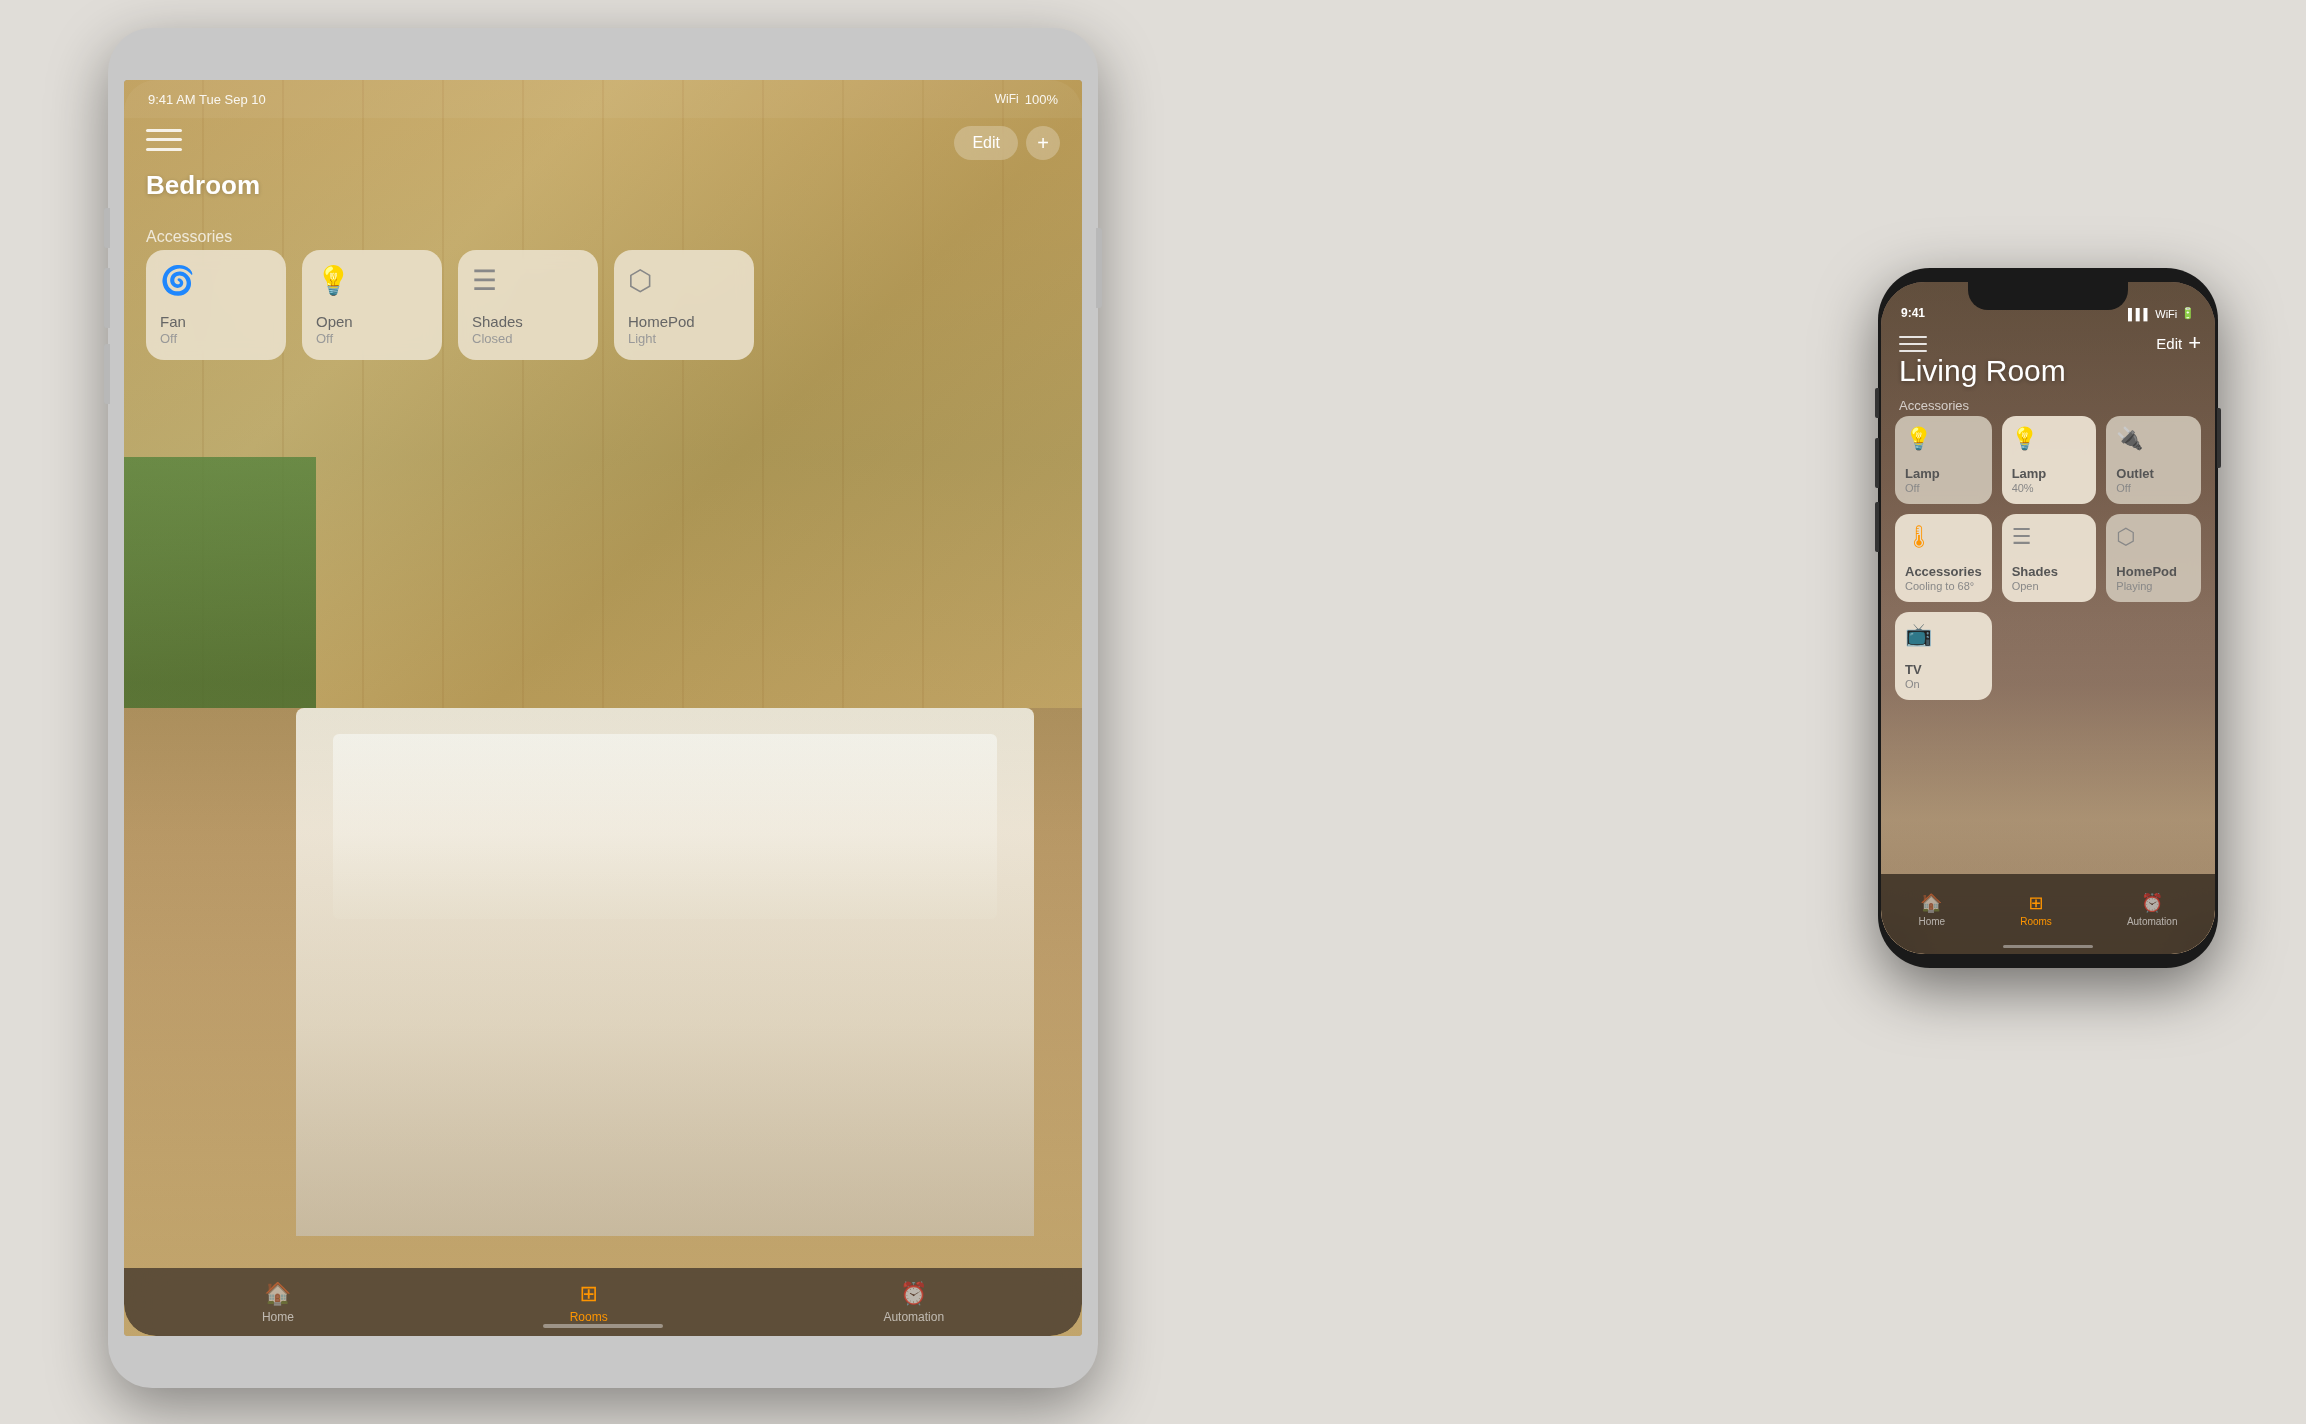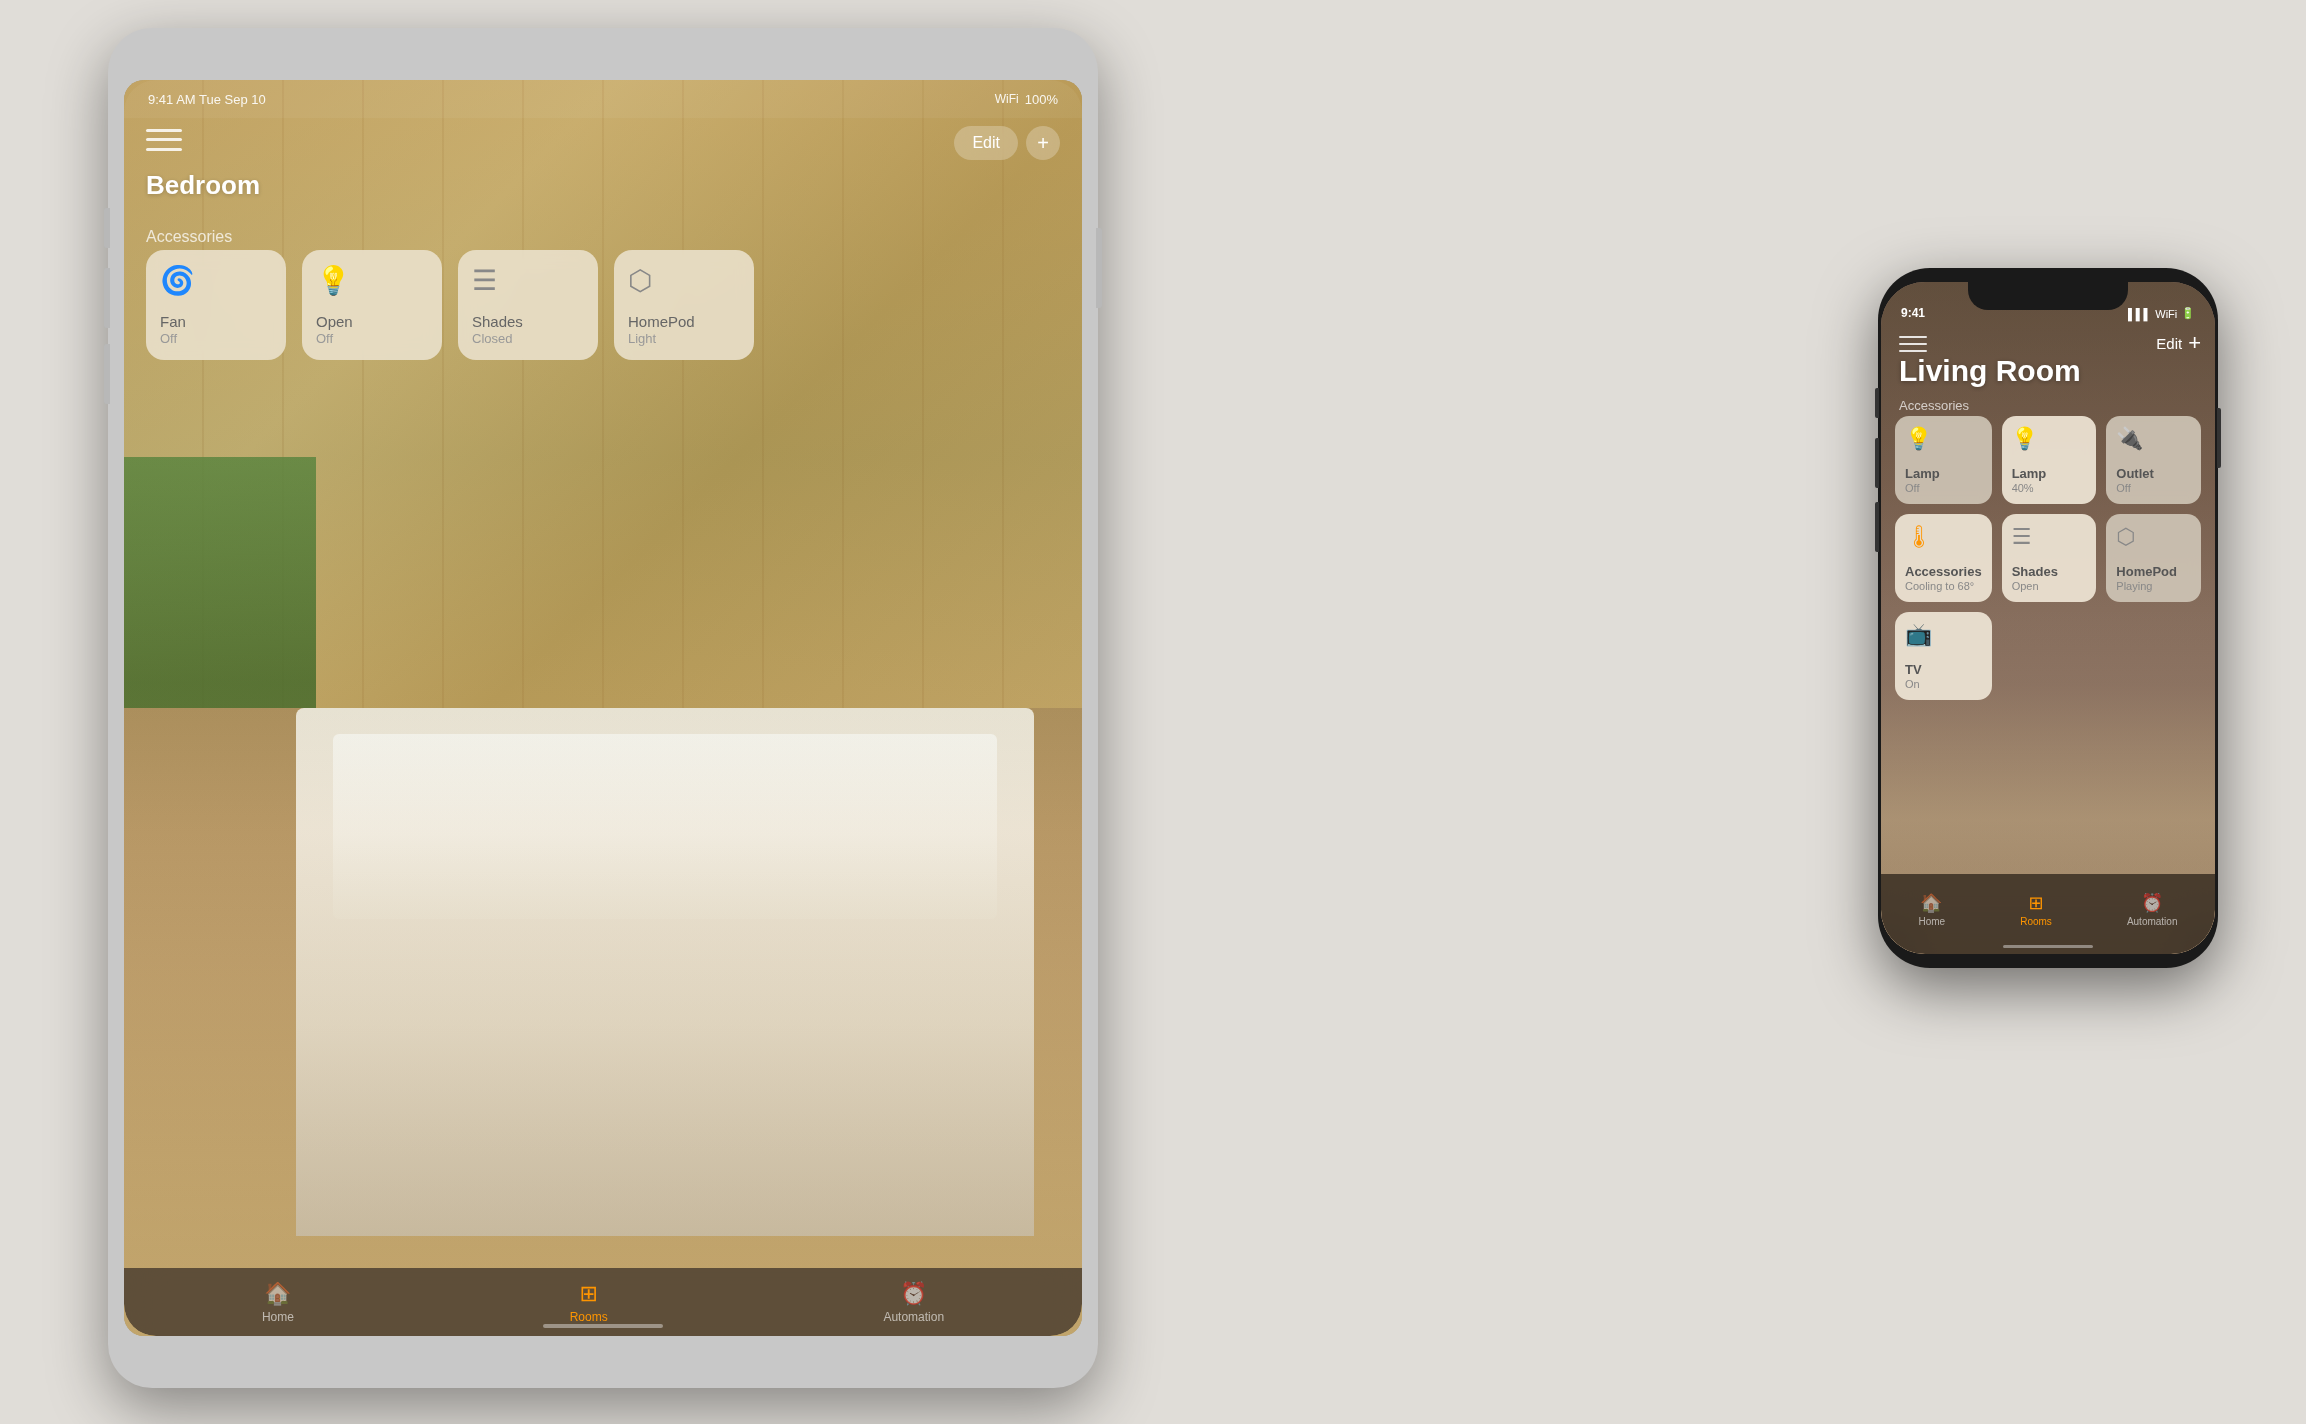--- a/index.html
+++ b/index.html
@@ -33,21 +33,21 @@
       box-shadow: 0 20px 60px rgba(0,0,0,0.4);
     }
 
     .ipad-inner {
       position: absolute;
       top: 52px;
       left: 16px;
       right: 16px;
       bottom: 52px;
       background: #a09070;
-      border-radius: 20px;
+      border-radius: 4px;
       overflow: hidden;
     }
 
     
     .bedroom-scene {
       position: absolute;
       inset: 0;
     }
 
     
@@ -473,21 +473,21 @@
       color: white;
       font-weight: 300;
       cursor: pointer;
     }
 
     .iphone-room-title {
       position: absolute;
       top: 72px;
       left: 18px;
       font-size: 30px;
-      font-weight: 700;
+      font-weight: 400;
       color: white;
       text-shadow: 0 1px 4px rgba(0,0,0,0.3);
       z-index: 5;
     }
 
     .iphone-accessories-label {
       position: absolute;
       top: 116px;
       left: 18px;
       font-size: 13px;

